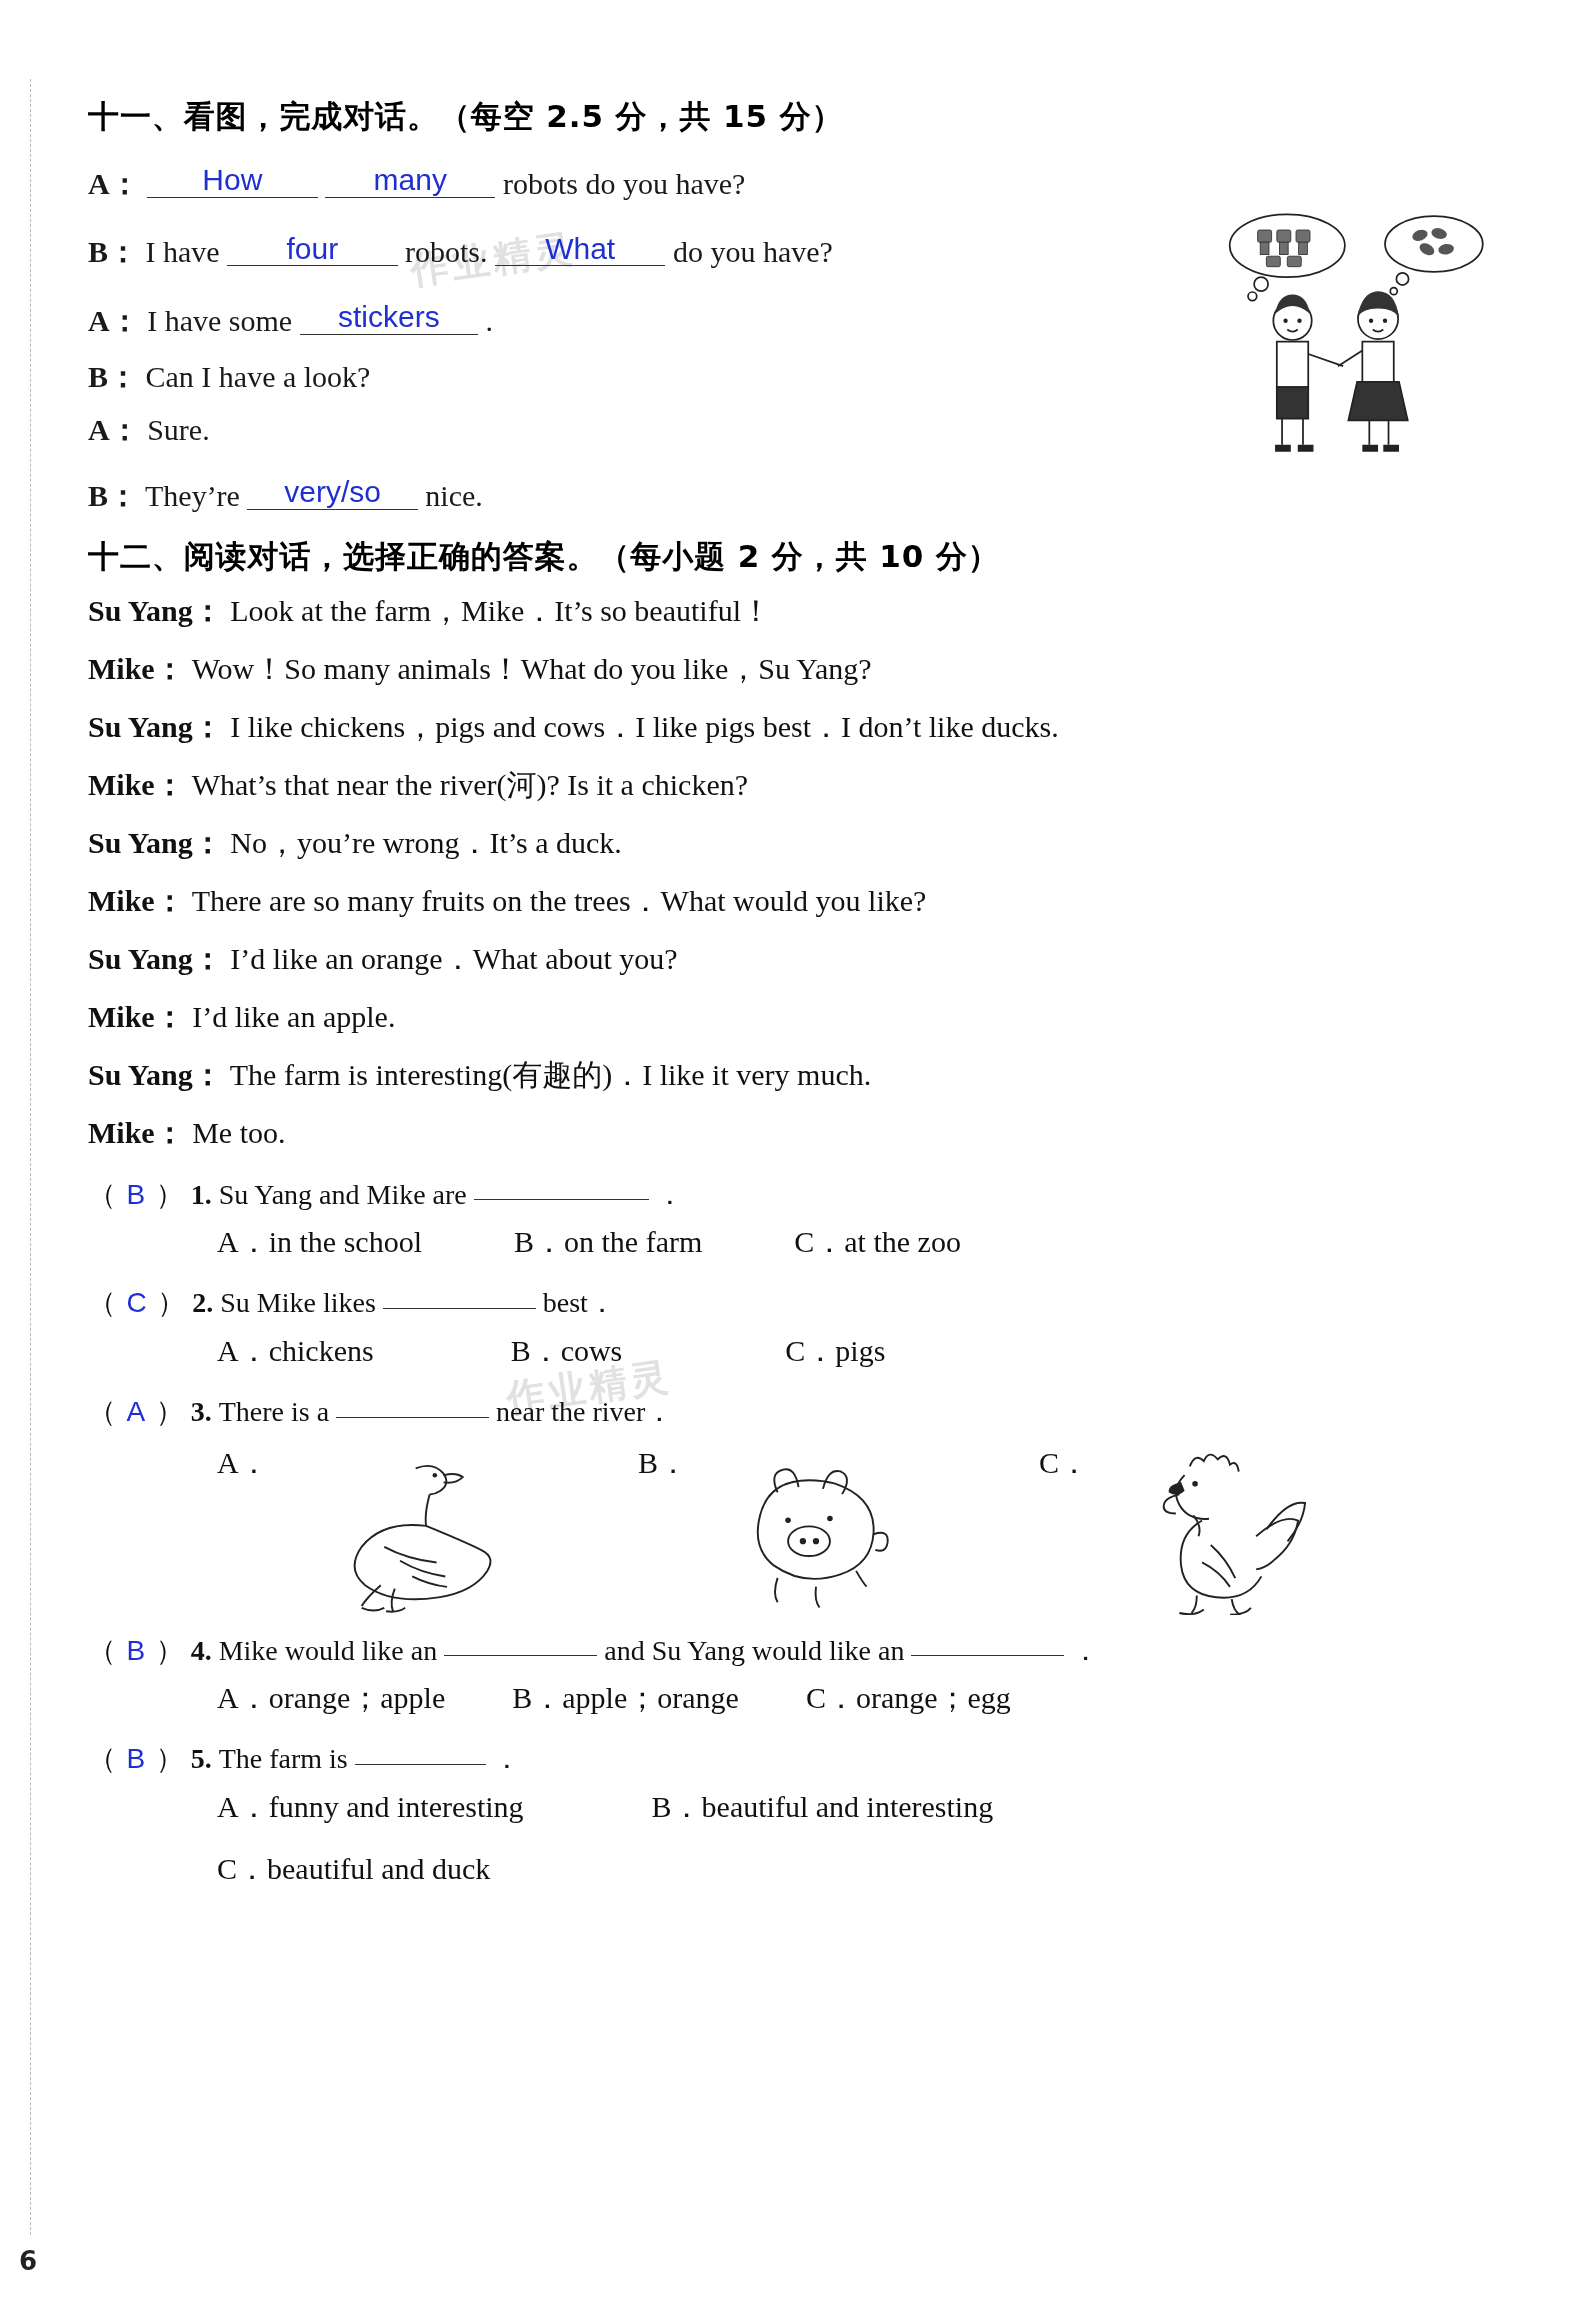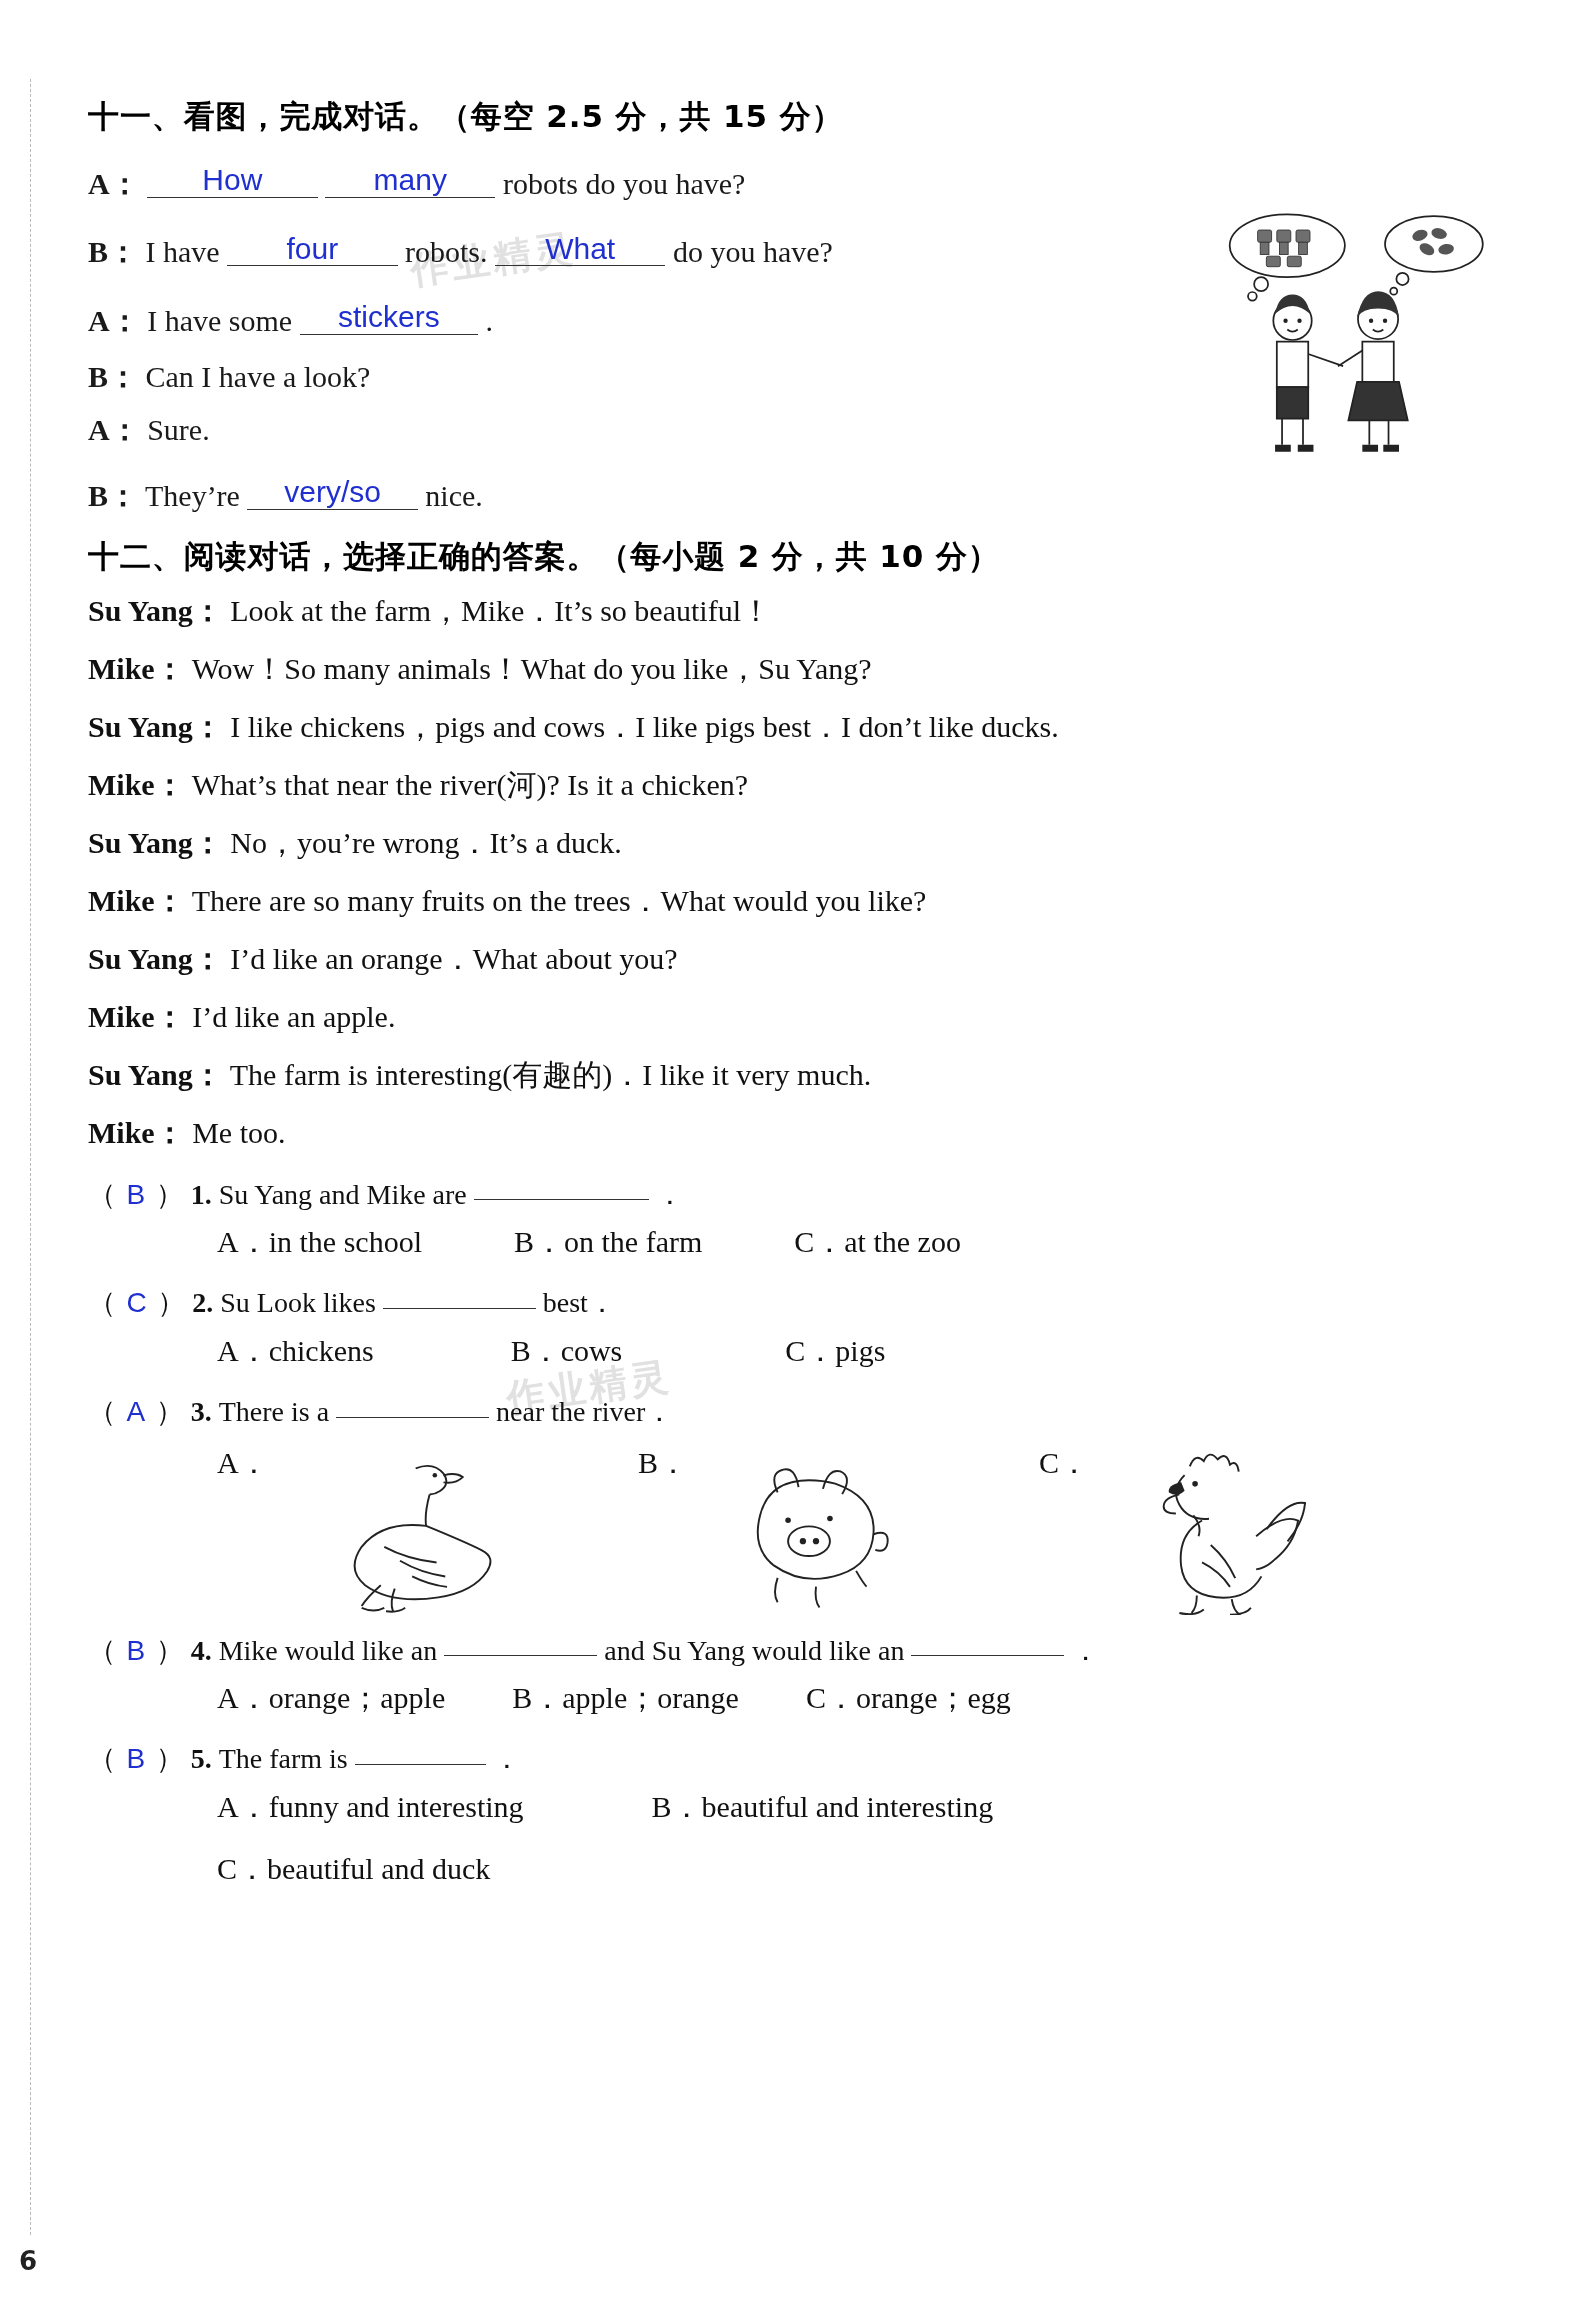--- a/index.html
+++ b/index.html
@@ -313,21 +313,21 @@
       <span class="opt">A．in the school</span>
       <span class="gapA"></span>
       <span class="opt">B．on the farm</span>
       <span class="gapA"></span>
       <span class="opt">C．at the zoo</span>
     </div>
 
     <div class="q">
       <span>（</span><span class="choice">C</span><span>）</span>
       <span class="spk">2.</span>
-      <span>Su Look likes</span>
+      <span>Su Mike likes</span>
       <span class="blank w175"></span>
       <span>best．</span>
     </div>
     <div class="opts">
       <span class="opt">A．chickens</span>
       <span class="gapA" style="width:122px;"></span>
       <span class="opt">B．cows</span>
       <span class="gapA" style="width:148px;"></span>
       <span class="opt">C．pigs</span>
     </div>

